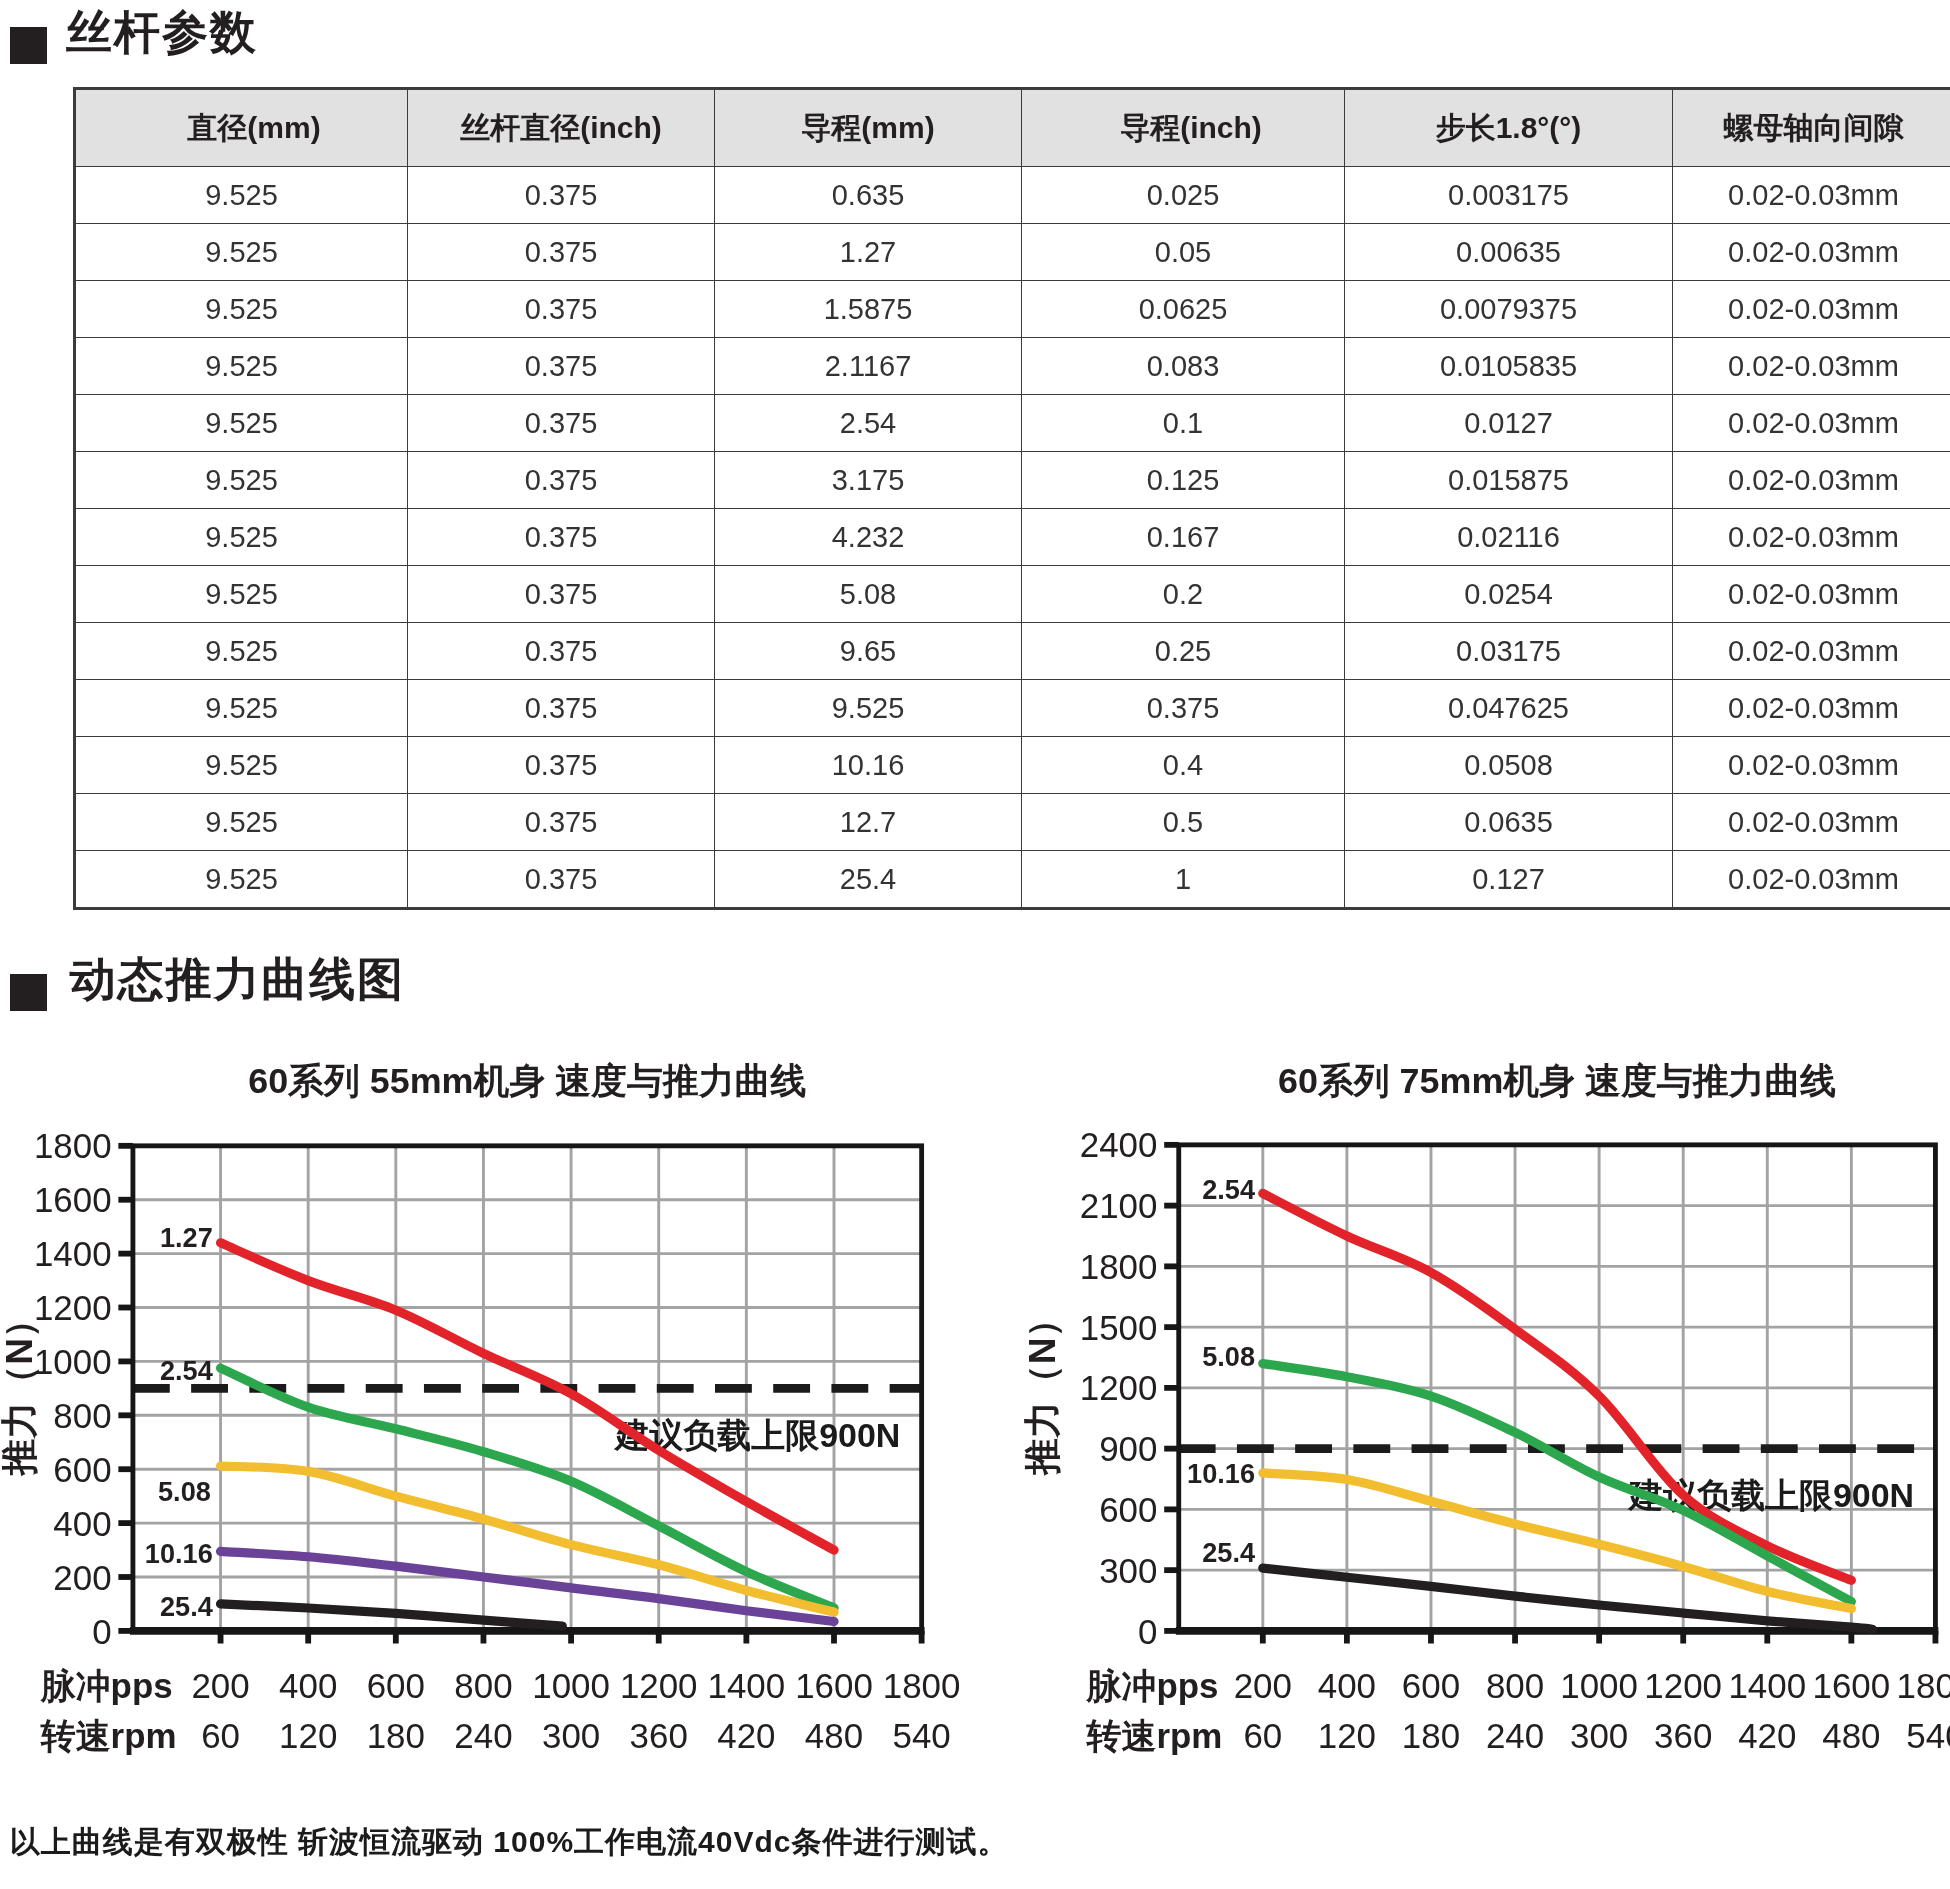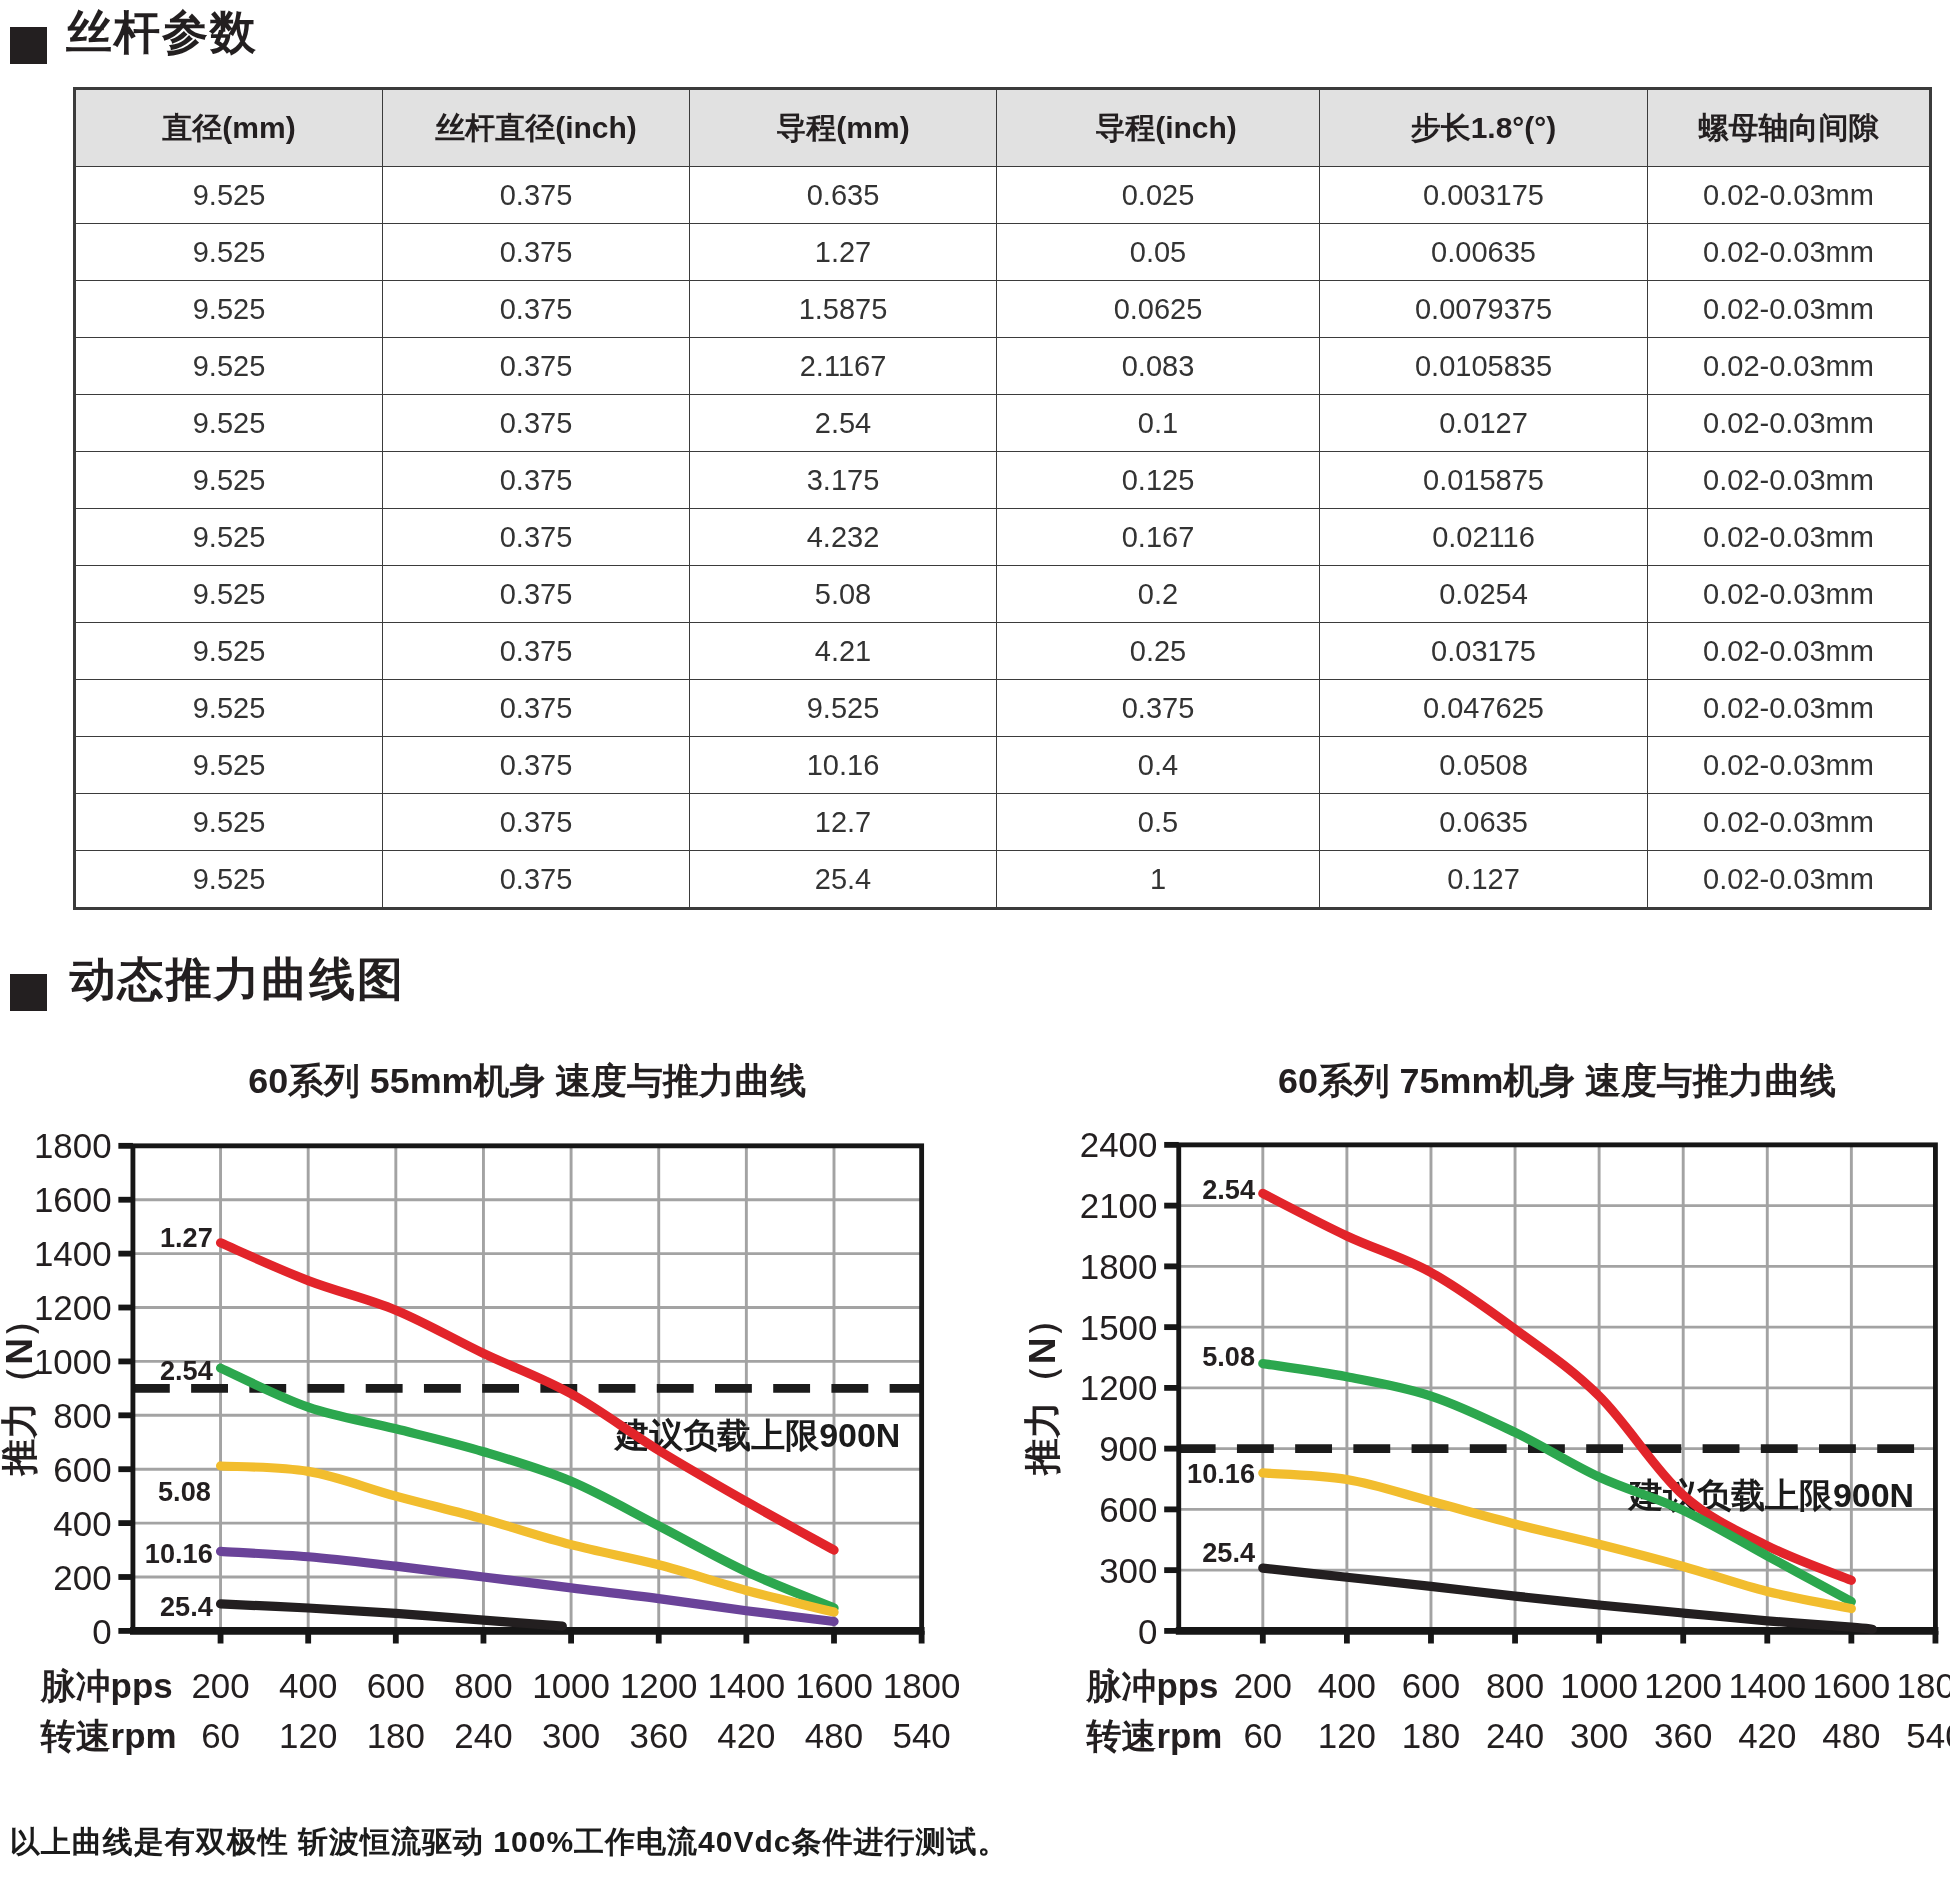--- a/index.html
+++ b/index.html
@@ -43,21 +43,21 @@
 <body>
 
 <div class="section-heading" id="heading1">
   <div class="sq"></div>
   <div class="txt">丝杆参数</div>
 </div>
 
 <table class="params">
   <thead>
       <tr>
-        <th style="width: 306px;">直径(mm)</th>
+        <th style="width: 306px; padding-left: 25px;">直径(mm)</th>
         <th style="width: 306px;">丝杆直径(inch)</th>
         <th style="width: 306px;">导程(mm)</th>
         <th style="width: 306px; padding-left: 16px;">导程(inch)</th>
         <th style="width: 327px;">步长1.8°(°)</th>
         <th style="width: 281px;">螺母轴向间隙</th>
       </tr>
     </thead>
   <tbody>
       <tr>
         <td>9.525</td>
@@ -119,21 +119,21 @@
         <td>9.525</td>
         <td>0.375</td>
         <td>5.08</td>
         <td>0.2</td>
         <td>0.0254</td>
         <td>0.02-0.03mm</td>
       </tr>
       <tr>
         <td>9.525</td>
         <td>0.375</td>
-        <td>4.21</td>
+        <td>9.65</td>
         <td>0.25</td>
         <td>0.03175</td>
         <td>0.02-0.03mm</td>
       </tr>
       <tr>
         <td>9.525</td>
         <td>0.375</td>
         <td>9.525</td>
         <td>0.375</td>
         <td>0.047625</td>

